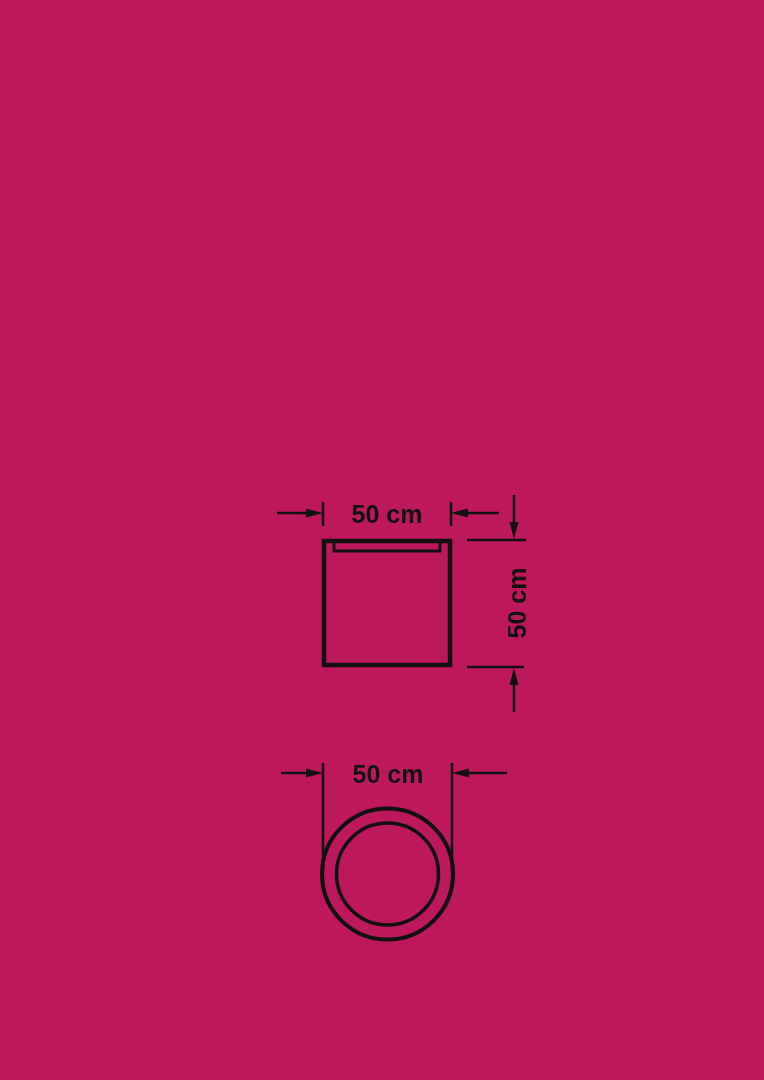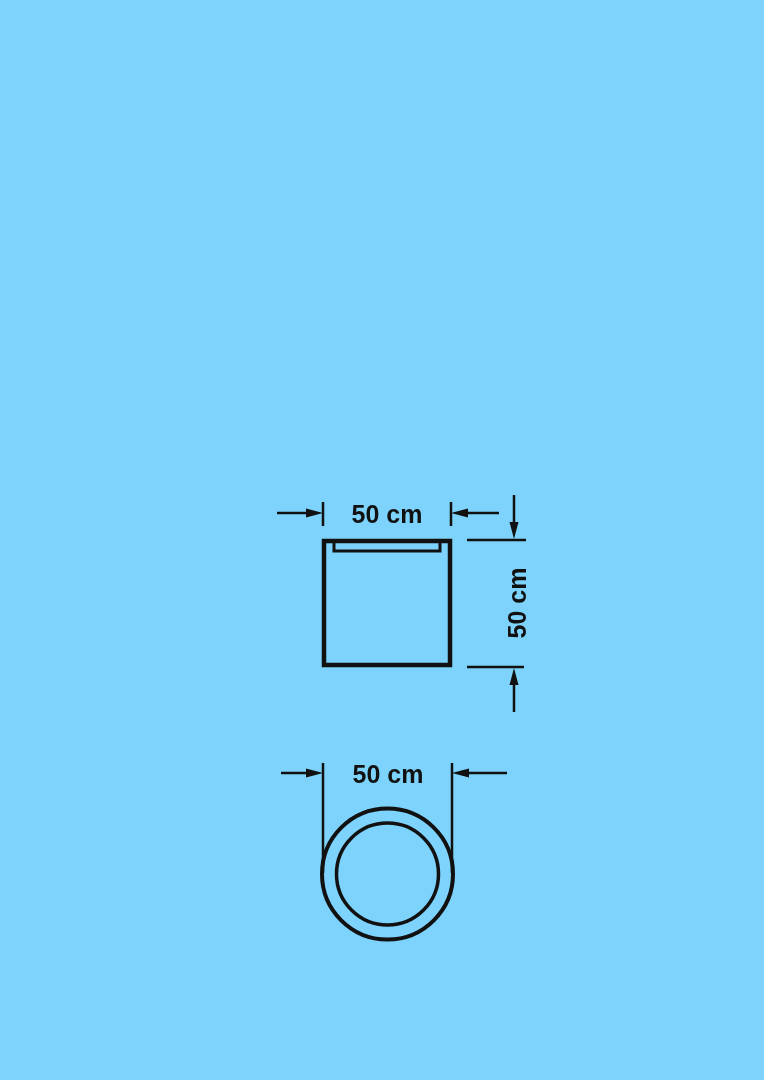--- a/index.html
+++ b/index.html
@@ -4,21 +4,21 @@
 <style>
   html, body {
     margin: 0;
     padding: 0;
     background: #ffffff;
   }
   .canvas {
     position: relative;
     width: 764px;
     height: 1080px;
-    background: #7dd3fc;
+    background: #be185d;
     overflow: hidden;
   }
   svg {
     display: block;
   }
   .dim-text {
     font-family: "Liberation Sans", sans-serif;
     font-weight: bold;
     font-size: 25px;
     fill: #111111;

